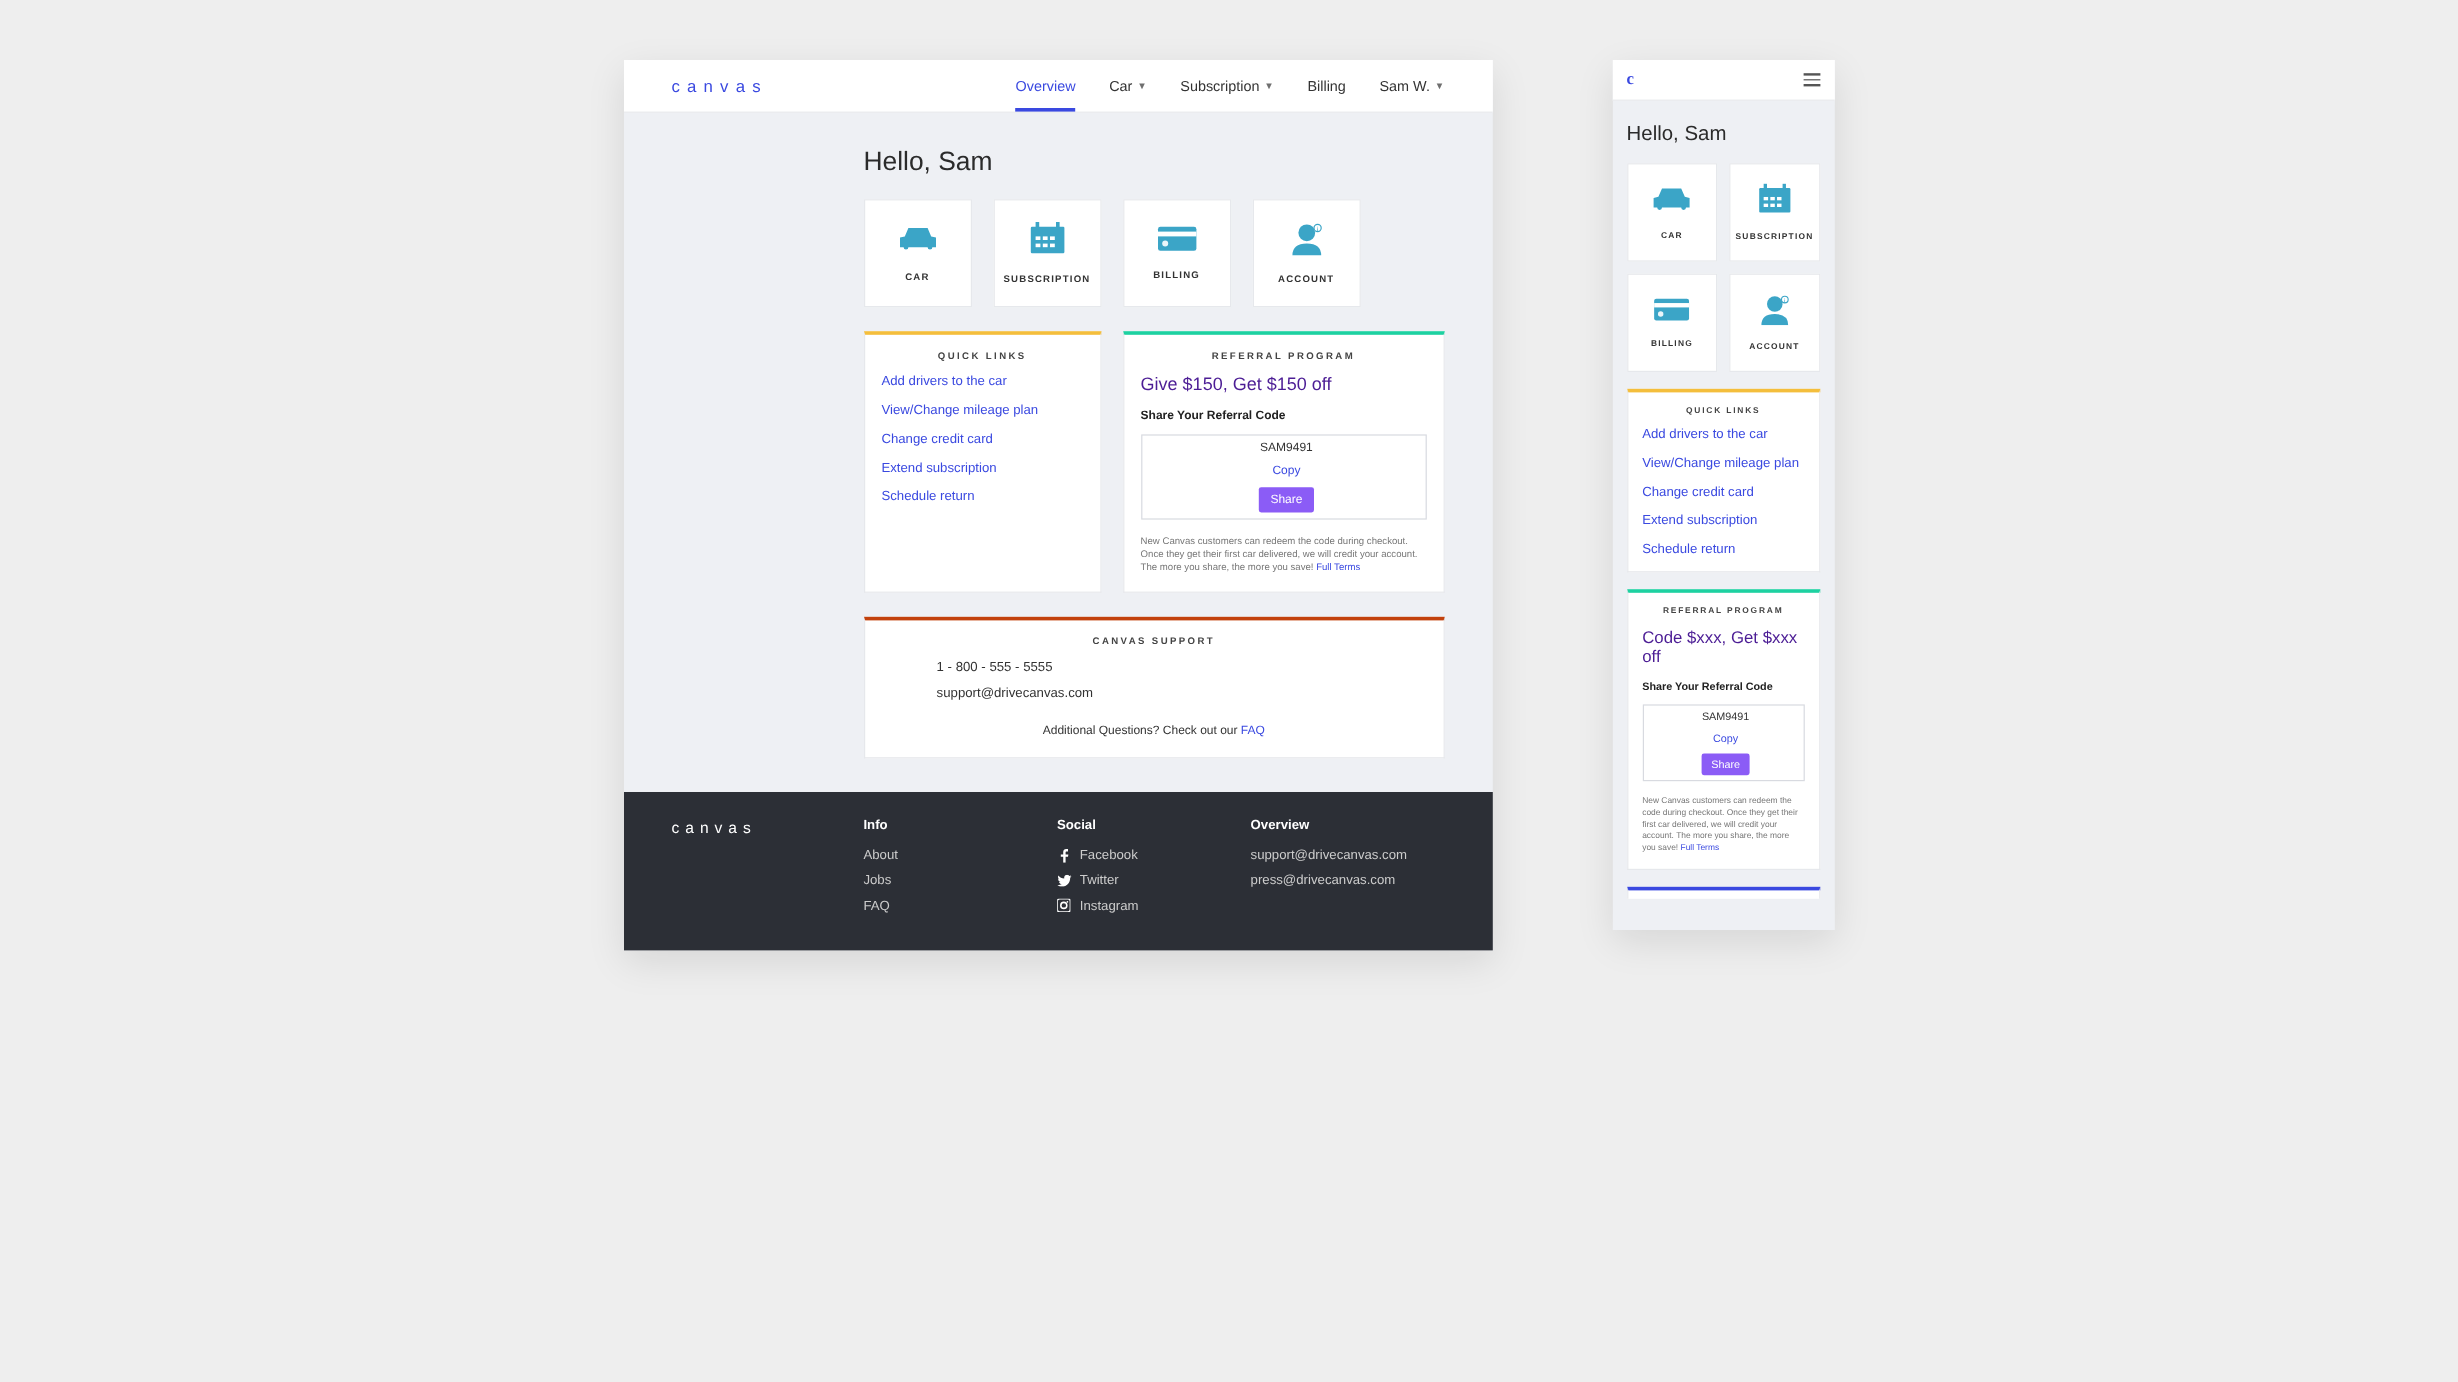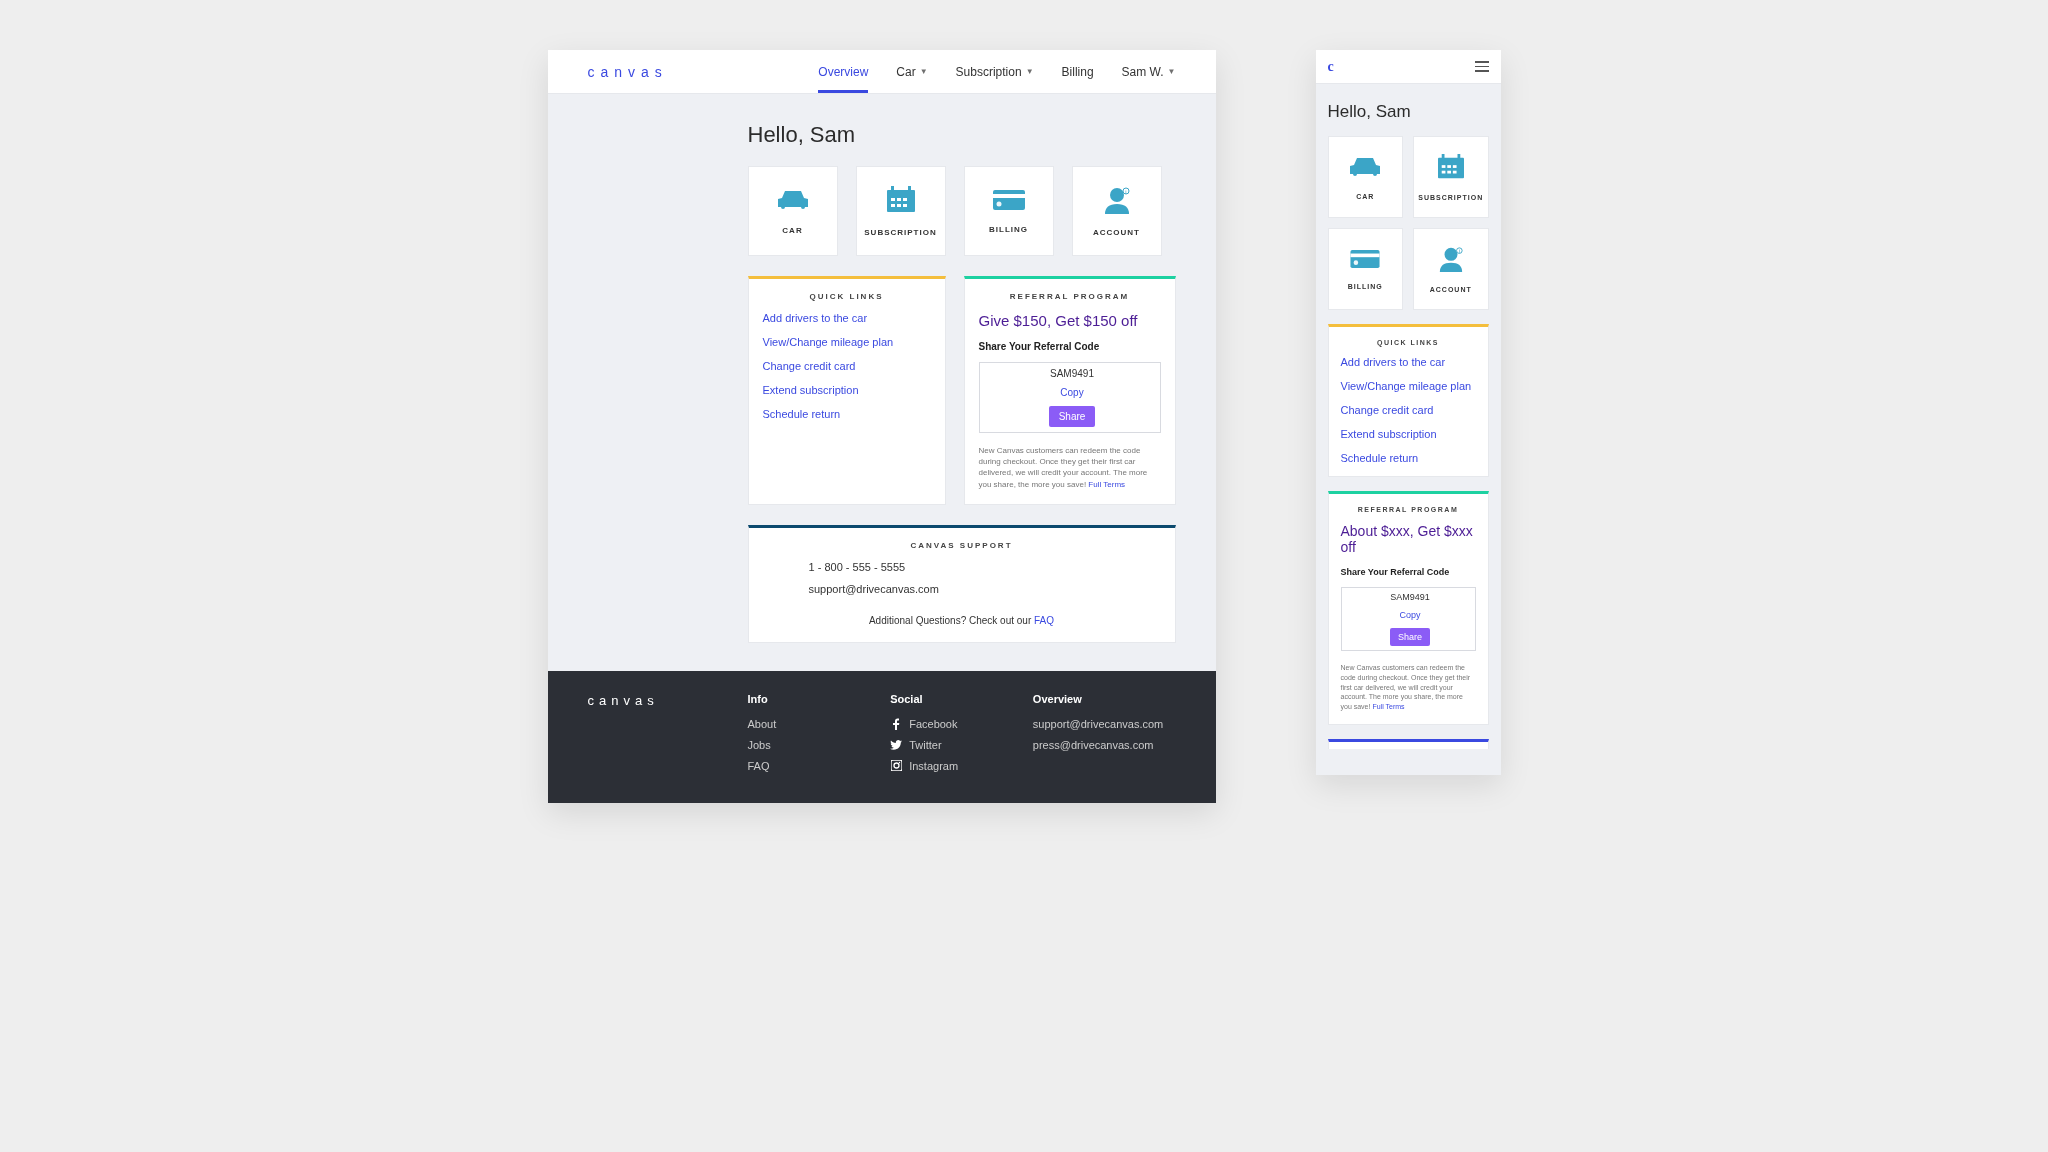--- a/index.html
+++ b/index.html
@@ -1,21 +1,21 @@
 <!DOCTYPE html>
 <html><head>
 <meta charset="utf-8">
 <style>
 * { box-sizing: border-box; margin: 0; padding: 0; }
 body { background: #eeeeee; font-family: -apple-system, BlinkMacSystemFont, "Segoe UI", Helvetica, Arial, sans-serif; padding: 50px 0; }
 
 .stage { display: flex; gap: 100px; align-items: flex-start; justify-content: center; }
 
 
-.desktop { width: 668px; background: #eef0f4; box-shadow: 0 10px 30px rgba(0,0,0,0.1); display: flex; flex-direction: column; }
+.desktop { width: 724px; background: #eef0f4; box-shadow: 0 10px 30px rgba(0,0,0,0.1); display: flex; flex-direction: column; }
 .d-header { background: #fff; display: flex; align-items: center; justify-content: space-between; padding: 0 40px; height: 44px; border-bottom: 1px solid #e6e8ec; }
 .logo { color: #3a49e0; font-size: 14px; letter-spacing: 6px; font-weight: 500; }
 .nav { display: flex; gap: 28px; align-items: center; font-size: 12px; color: #333; height: 100%; }
 .nav-item { display: flex; align-items: center; gap: 4px; cursor: pointer; height: 100%; position: relative; }
 .nav-item.active { color: #3a49e0; font-weight: 500; }
 .nav-item.active::after { content:""; position:absolute; bottom:0; left:0; right:0; height:3px; background:#3a49e0; }
 .caret { font-size: 8px; opacity: 0.7; }
 
 .d-body { padding: 28px 40px 28px 200px; }
 .greeting { font-size: 22px; font-weight: 400; color: #2b2b2b; margin-bottom: 18px; }
@@ -35,21 +35,21 @@
 .panel.ref .inner { padding: 0 14px 14px; }
 .ref-head { font-size:15px; font-weight:400; color:#4c1d95; margin-bottom:12px; }
 .ref-sub { font-size:10px; font-weight:600; margin-bottom:10px; color:#222; }
 .code-row { display:flex; align-items:center; border:1px solid #d8dae0; padding:5px 5px 5px 10px; gap:8px;flex-direction:column; }
 .code-val { flex:1; font-size:10px; color:#333; }
 .copy-btn { color:#3a49e0; font-size:10px; background:none; border:none; cursor:pointer; }
 .share-btn { background:#8b5cf6; color:#fff; font-size:10px; border:none; padding:5px 10px; cursor:pointer; border-radius:2px; }
 .fine { font-size:8px; color:#777; line-height:1.4; margin-top:12px; }
 .fine a { color:#3a49e0; cursor:pointer; }
 
-.panel.sup { border-top: 3px solid #0c4a6e; }
+.panel.sup { border-top: 3px solid #c2410c; }
 .sup .cols { display:flex; padding: 0 60px 16px; }
 .sup .col { flex:1; display:flex; flex-direction:column; gap:10px; font-size:11px; }
 .sup .plain { color:#333; }
 .sup .faq-line { text-align:center; font-size:10px; color:#333; padding: 4px 0 16px; }
 .sup .faq-line a { color:#3a49e0; cursor:pointer; }
 
 .footer { background:#2c2f36; color:#fff; padding:22px 40px; display:flex; }
 .footer .flogo { width:160px; color:#fff; font-size:13px; letter-spacing:5px; }
 .footer .fcol { flex:1; }
 .footer .fhead { font-size:11px; font-weight:600; margin-bottom:13px; }
@@ -297,21 +297,21 @@
           <span class="lnk">View/Change mileage plan</span>
           <span class="lnk">Change credit card</span>
           <span class="lnk">Extend subscription</span>
           <span class="lnk">Schedule return</span>
         </div>
       </div>
 
       <div class="m-panel ref">
         <div class="title">REFERRAL PROGRAM</div>
         <div class="inner">
-          <div class="ref-head">About $xxx, Get $xxx off</div>
+          <div class="ref-head">Code $xxx, Get $xxx off</div>
           <div class="ref-sub">Share Your Referral Code</div>
           <div class="code-row">
             <span class="code-val">SAM9491</span>
             <button class="copy-btn">Copy</button>
             <button class="share-btn">Share</button>
           </div>
           <div class="fine"><span>New Canvas customers can redeem the code during checkout. Once they get their first car delivered, we will credit your account. The more you share, the more you save! </span><a>Full Terms</a></div>
         </div>
       </div>
 

